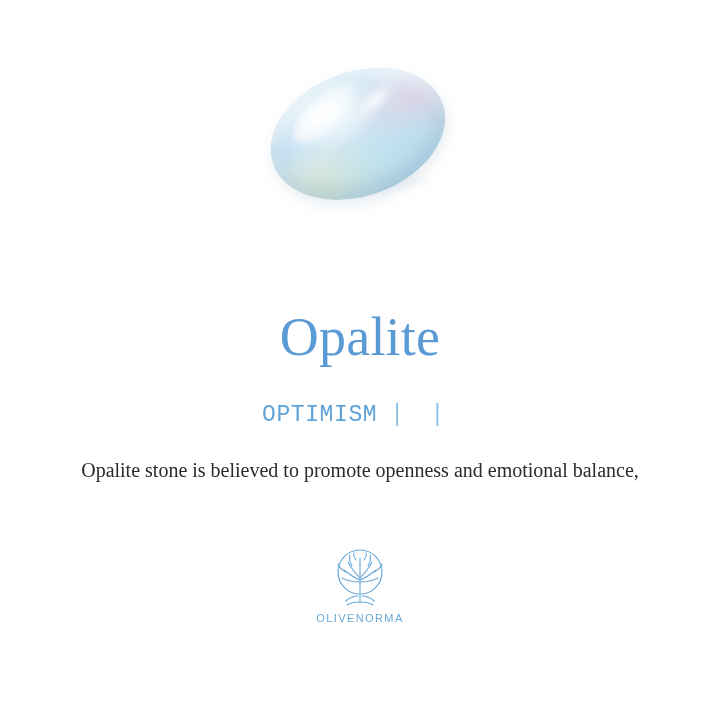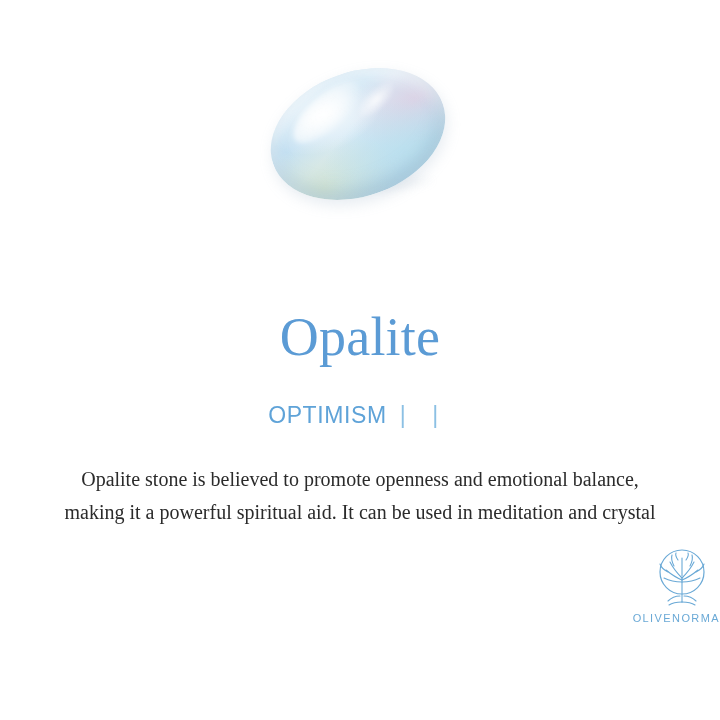--- a/index.html
+++ b/index.html
@@ -89,51 +89,51 @@
     letter-spacing: 0.2px;
     margin-top: 40px;
   }
 
   
   .keywords {
     margin-top: 38px;
     display: flex;
     align-items: center;
     justify-content: space-between;
-    font-family: Liberation Sans, sans-serif;
+    font-family: Liberation Mono, monospace;
     font-size: 23px;
     color: #5fa3d8;
     letter-spacing: 0.6px;
   }
   .keyword { white-space: nowrap; }
   .kw-sep {
     margin: 0 13px;
     color: #8cc0e4;
   }
 
   
   .description {
-    margin-top: 34px;
+    margin-top: 26px;
     width: 660px;
     text-align: center;
     font-family: "Liberation Serif", serif;
     font-size: 20px;
     line-height: 33px;
     color: #2b2b2b;
   }
 
   
   .logo-area {
     position: absolute;
     left: 0;
     bottom: 8px;
     width: 720px;
     display: flex;
     flex-direction: column;
-    align-items: flex-end;
+    align-items: center;
   }
   .logo-mark { width: 76px; height: 62px; display: block; }
   .logo-text {
     margin-top: 2px;
     font-family: "Liberation Sans", sans-serif;
     font-size: 11px;
     letter-spacing: 1.4px;
     color: #6aa9d6;
   }
 </style>
@@ -155,21 +155,20 @@
   <div class="title">Opalite</div>
 
   <div class="keywords">
     <span class="keyword">OPTIMISM</span>
     <span class="kw-sep">|</span>
     <span class="kw-sep">|</span>
   </div>
 
   <div class="description">
     <div>Opalite stone is believed to promote openness and emotional balance,</div>
-    <div>making it a powerful spiritual aid. It can be used in meditation and crystal</div>
   </div>
 
   <div class="logo-area">
     <svg class="logo-mark" viewBox="0 0 76 62">
       <g stroke="#6aa9d6" stroke-width="1.1" fill="none" stroke-linecap="round">
         <circle cx="38" cy="24" r="22" stroke-width="1.2"></circle>
         <path d="M38 54 L38 30"></path>
         <path d="M38 30 C 34 26, 30 22, 26 14"></path>
         <path d="M38 30 C 42 26, 46 22, 50 14"></path>
         <path d="M38 32 C 33 30, 28 27, 22 22"></path>

